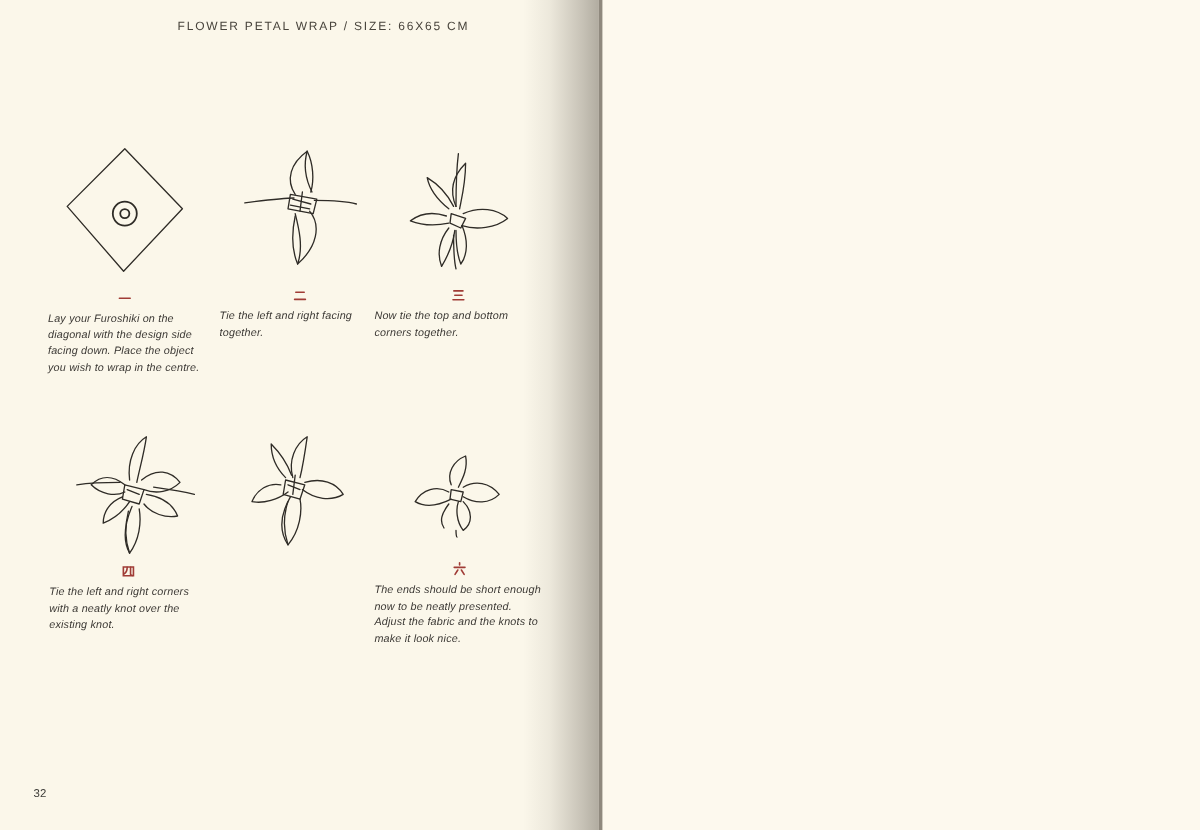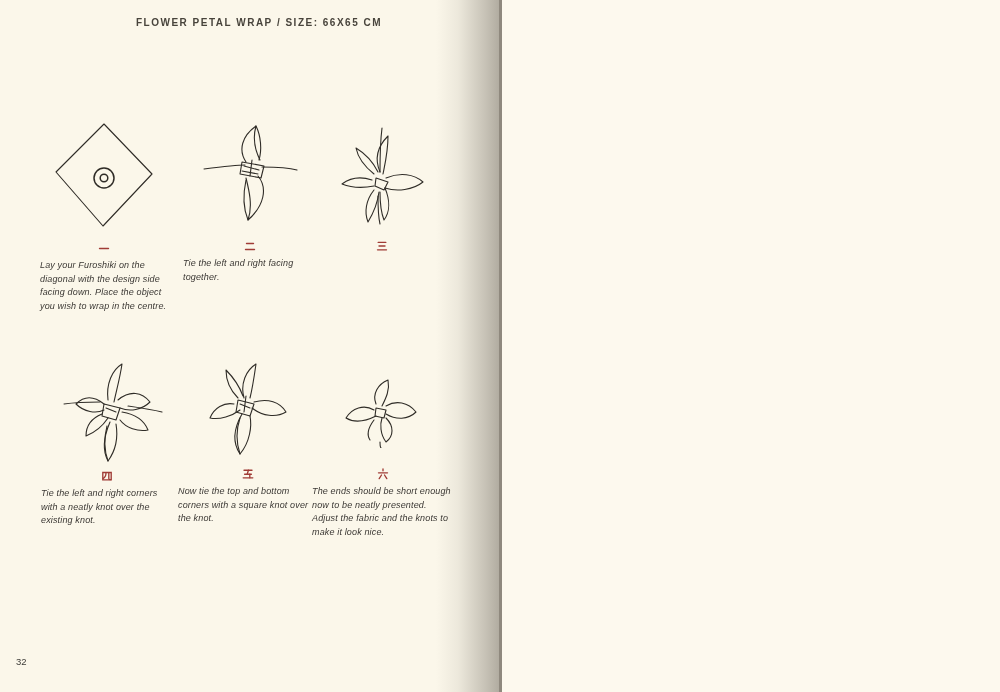--- a/index.html
+++ b/index.html
@@ -16,41 +16,41 @@
   .spine-shadow {
     position:absolute; left:436px; top:0; width:63px; height:692px; z-index:5;
     background:linear-gradient(to right,
       rgba(110,104,94,0) 0%, rgba(110,104,94,0.10) 35%,
       rgba(110,104,94,0.38) 80%, rgba(104,98,88,0.5) 100%);
   }
   .spine-line { position:absolute; left:499px; top:0; width:3px; height:692px;
     background:#8f897e; z-index:6; }
 
   .header {
-    position:absolute; left:136px; top:17px;
-    font-size:10px; font-weight:bold; letter-spacing:1.5px;
+    position:absolute; left:148px; top:17px;
+    font-size:10px; font-weight:normal; letter-spacing:1.5px;
     color:#48443c; white-space:nowrap;
   }
 
   .illo { position:absolute; }
   .illo svg path, .illo svg circle {
     fill:none; stroke:#2f2c27; stroke-width:1.1;
     stroke-linecap:round; stroke-linejoin:round;
   }
   .illo svg circle { stroke-width:1.5; }
 
   .step { position:absolute; text-align:left;font-style:italic; }
   .numeral { height:15px; display:flex; align-items:center; justify-content:center; margin-bottom:4px; }
   .numeral svg path {
     fill:none; stroke:var(--accent,#a03c36); stroke-width:1.35; stroke-linecap:round;
   }
   .caption { font-size:9px; line-height:13.5px; letter-spacing:0.15px; color:#3b3834; }
 
   .pagenum { position:absolute; top:656px; font-size:9.5px; color:#3d3c38; }
-  .pagenum-left  { left:16px; }
+  .pagenum-left  { left:28px; }
 </style>
 </head>
 <body>
 
 <div>
 
   <div class="page page-left">
 
     <div class="header">FLOWER PETAL WRAP / SIZE: 66X65 CM</div>
 
@@ -153,45 +153,34 @@
     </div>
 
     <div class="step" style="left:312px; top:238px; width:140px;">
       <div class="numeral" aria-label="三">
         <svg width="14" height="14" viewBox="0 0 14 14">
             <path d="M3.2 3.4 H10.8"></path>
             <path d="M4 7 H10"></path>
             <path d="M2.5 10.8 H11.5"></path>
           </svg>
       </div>
+      <div class="caption">Now tie the top and bottom corners together.</div>
     </div>
 
     <div class="step" style="left:41px; top:468px; width:132px;">
       <div class="numeral" aria-label="四">
         <svg width="14" height="14" viewBox="0 0 14 14">
           <path d="M2.8 3.5 H11.2 V10.8 H2.8 Z"></path>
           <path d="M6 3.8 C6 6.4 5.2 8.4 3.2 9.4"></path>
           <path d="M8.8 3.8 V9.4 C8.8 10.2 9.4 10.6 10.6 10.6"></path>
         </svg>
       </div>
       <div class="caption">Tie the left and right corners with a neatly knot over the existing knot.</div>
     </div>
 
-    <div class="step" style="left:178px; top:466px; width:140px;">
-      <div class="numeral" aria-label="五">
-        <svg width="14" height="14" viewBox="0 0 14 14">
-          <path d="M3 3.2 H11"></path>
-            <path d="M7.4 3.2 L6.2 7.2"></path>
-          <path d="M3.6 7.2 H10.4"></path>
-            <path d="M8.8 7.2 V10.8"></path>
-          <path d="M2.2 10.8 H11.8"></path>
-        </svg>
-      </div>
-      <div class="caption">Now tie the top and bottom corners with a square knot over the knot.</div>
-    </div>
 
     <div class="step" style="left:312px; top:466px; width:142px;">
       <div class="numeral" aria-label="六">
         <svg width="14" height="14" viewBox="0 0 14 14">
           <path d="M7 2 V3.8"></path>
             <path d="M2.5 5.8 H11.5"></path>
           <path d="M5.5 8 L3.2 11.6"></path>
             <path d="M8.5 8 L10.8 11.6"></path>
         </svg>
       </div>

